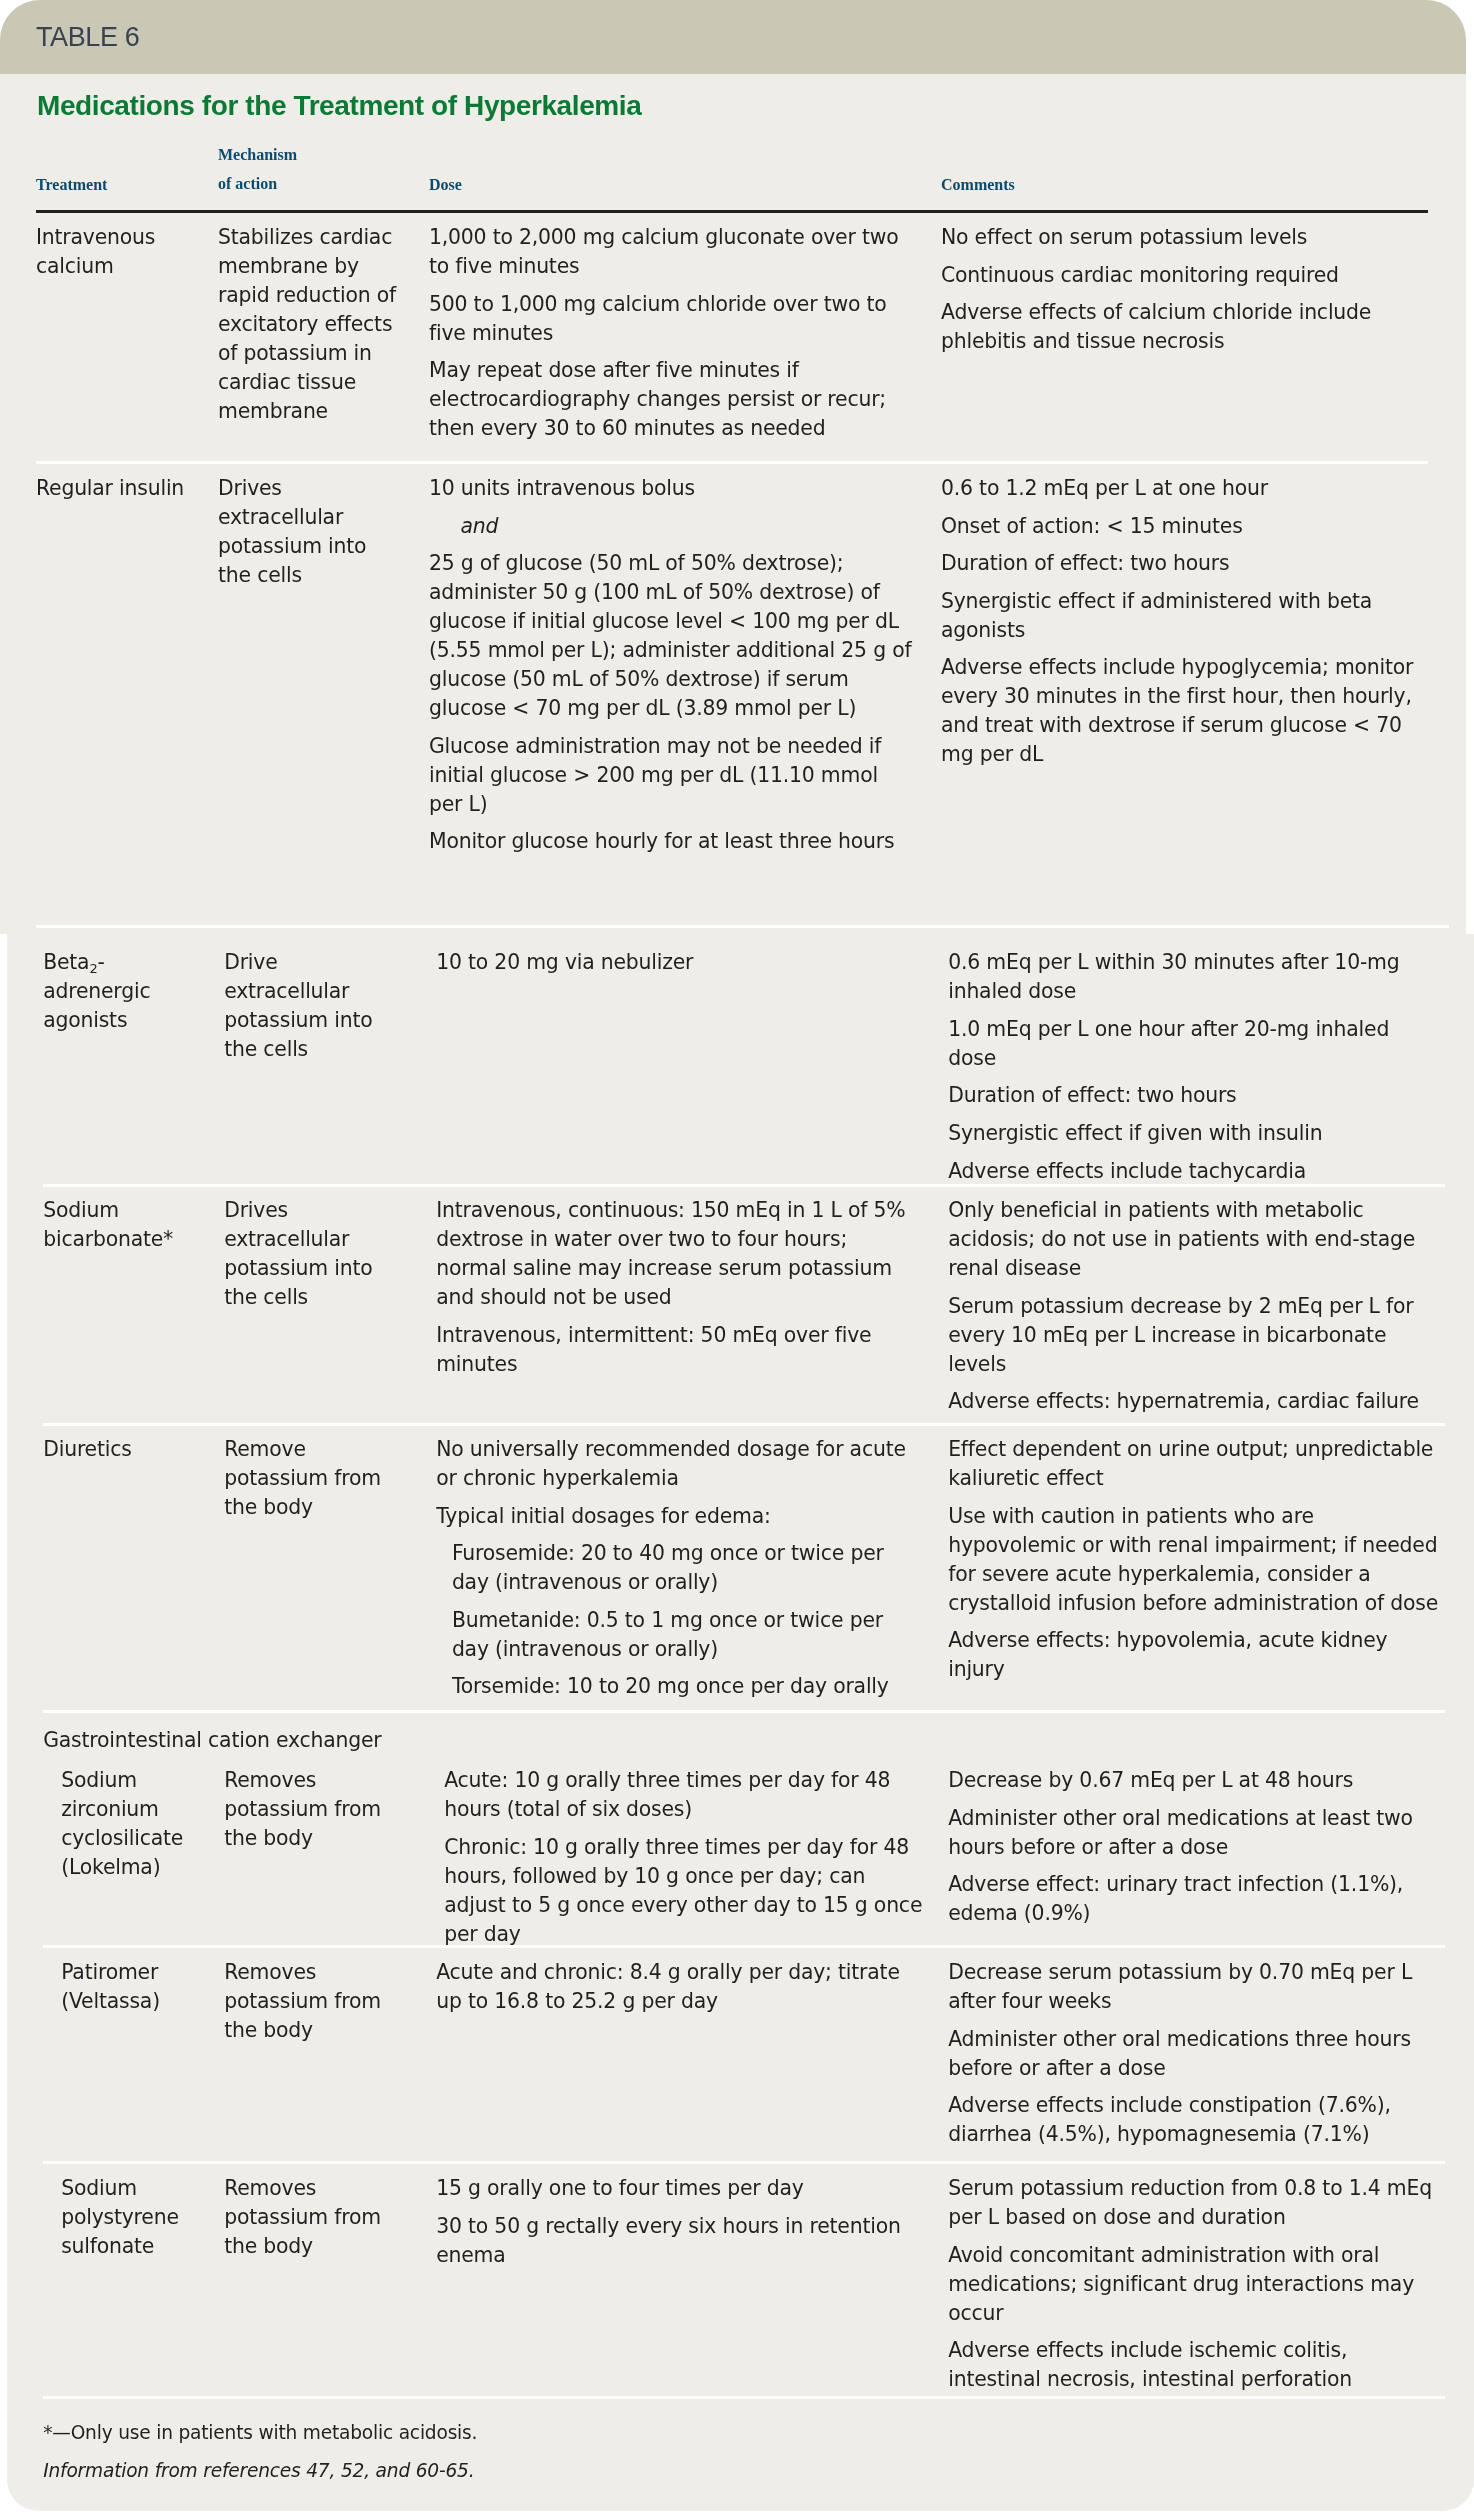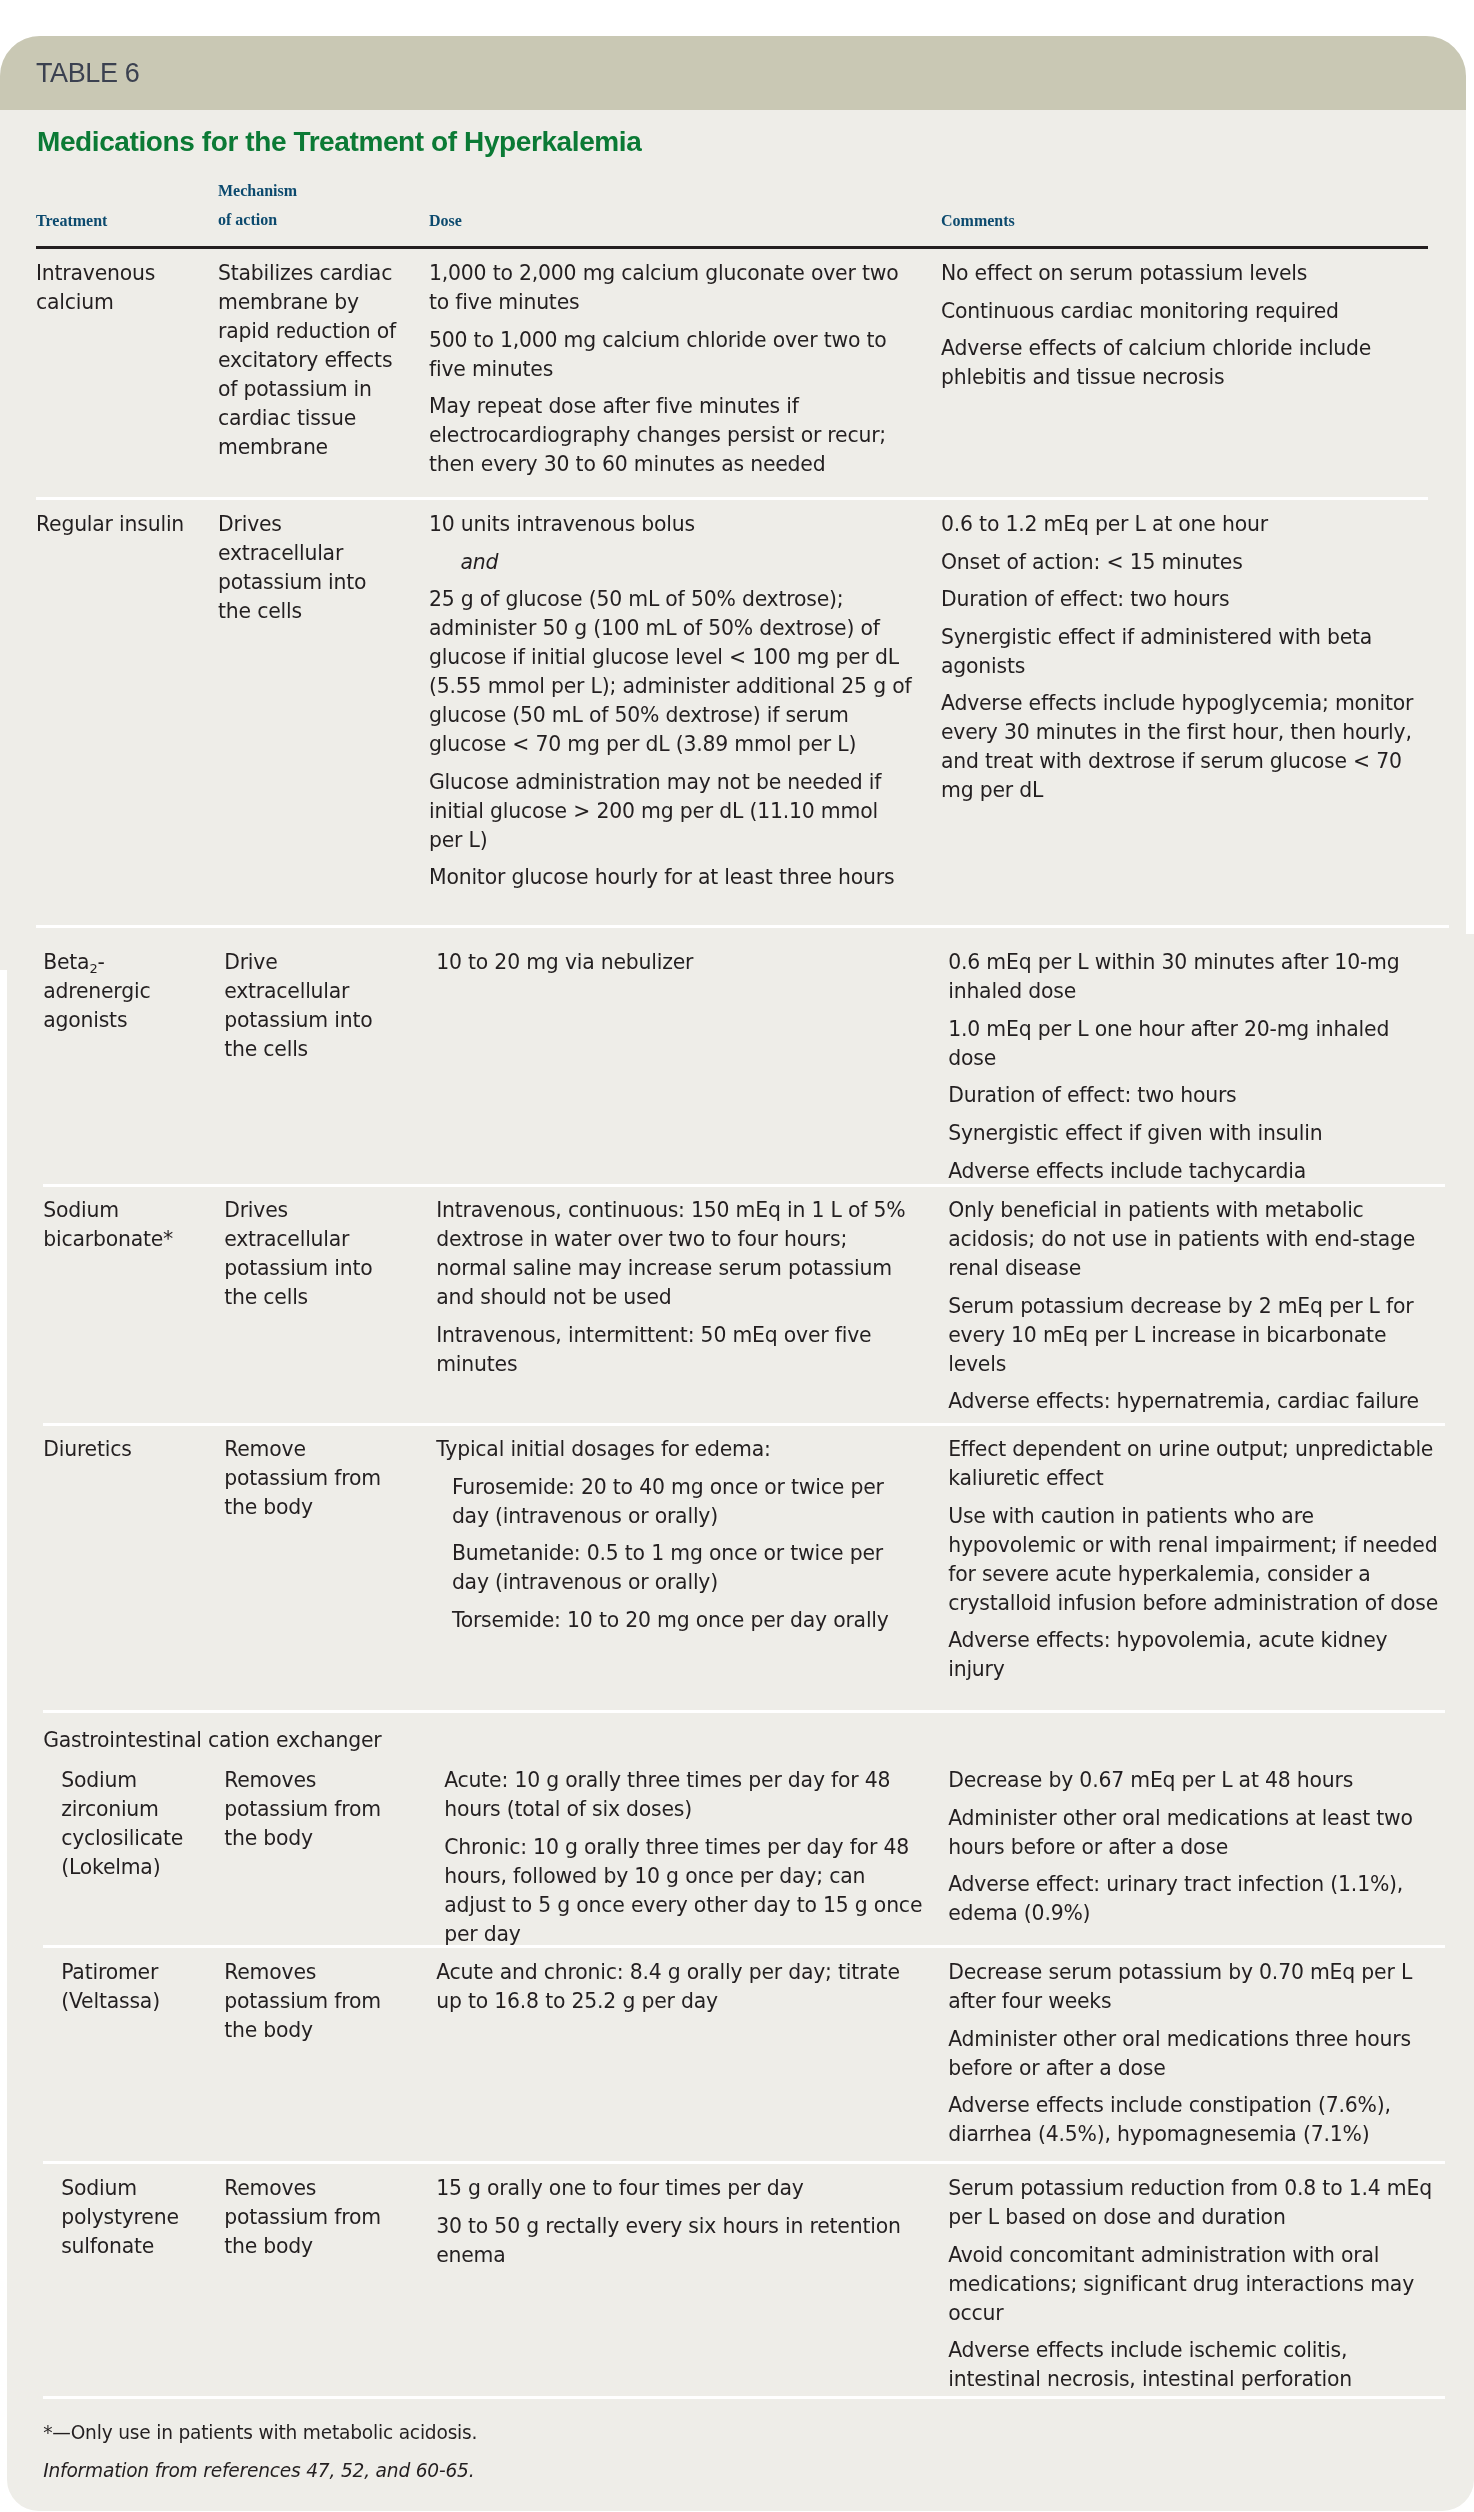--- a/index.html
+++ b/index.html
@@ -1,19 +1,19 @@
 <!DOCTYPE html>
 <html style="font-size:11.4px"><head>
 <meta charset="utf-8">
 <style>
   html, body { margin: 0; padding: 0; background: #ffffff; }
   body { width: 1474px; height: 2512px; position: relative; overflow: hidden;
          font-family: "DejaVu Sans", "Liberation Sans", sans-serif; color: #231f20; }
   .panel { position: absolute; background: #eeede8; }
-  #panel-top { left: 0; top: 0; width: 1466px; height: 934px; border-radius: 40px 40px 0 0; margin-top: 36px; }
+  #panel-top { left: 0; top: 0; width: 1466px; height: 934px; border-radius: 40px 40px 0 0; }
   #panel-bottom { left: 7.2px; top: 934px; width: 1467px; height: 1577px; border-radius: 0 0 31.5px 31.5px; }
   .head-bar { position: absolute; left: 0; top: 0; width: 1466px; height: 74px;
               background: #c9c8b4; border-radius: 40px 40px 0 0; }
   .table-label { position: absolute; left: 36px; top: 21.5px; font-size: 27px; color: #3b4150;
                  font-family: "Liberation Sans", sans-serif; letter-spacing: -0.4px; }
   .title { position: absolute; left: 37px; top: 90px; font-size: 28px; font-weight: bold;
            color: #0b7a35; font-family: "Liberation Sans", sans-serif; letter-spacing: -0.4px; }
   .th { position: absolute; font-size: 16px; font-weight: bold; line-height: 29px; color: #0c4a6e;
         font-family: Liberation Serif, serif; }
   .rule-thick { position: absolute; left: 36px; top: 210px; width: 1392px; height: 2.9px; background: #231f20; }
@@ -102,20 +102,21 @@
   <div class="cell" style="left:941px; top:262px; width:494px;">
     <p>Only beneficial in patients with metabolic acidosis; do not use in patients with end-stage renal disease</p>
     <p>Serum potassium decrease by 2 mEq per L for every 10 mEq per L increase in bicarbonate levels</p>
     <p>Adverse effects: hypernatremia, cardiac failure</p>
   </div>
   <div class="rule" style="left:36px; top:489px; width:1402px;"></div>
 
   <div class="cell" style="left:36px; top:501px; width:157px;">Diuretics</div>
   <div class="cell" style="left:217px; top:501px; width:179px;">Remove potassium from the body</div>
   <div class="cell" style="left:429px; top:501px; width:486px;">
+    <p>No universally recommended dosage for acute or chronic hyperkalemia</p>
     <p>Typical initial dosages for edema:</p>
     <p class="sub">Furosemide: 20 to 40 mg once or twice per day (intravenous or orally)</p>
     <p class="sub">Bumetanide: 0.5 to 1 mg once or twice per day (intravenous or orally)</p>
     <p class="sub">Torsemide: 10 to 20 mg once per day orally</p>
   </div>
   <div class="cell" style="left:941px; top:501px; width:494px;">
     <p>Effect dependent on urine output; unpredictable kaliuretic effect</p>
     <p>Use with caution in patients who are hypovolemic or with renal impairment; if needed for severe acute hyperkalemia, consider a crystalloid infusion before administration of dose</p>
     <p>Adverse effects: hypovolemia, acute kidney injury</p>
   </div>

